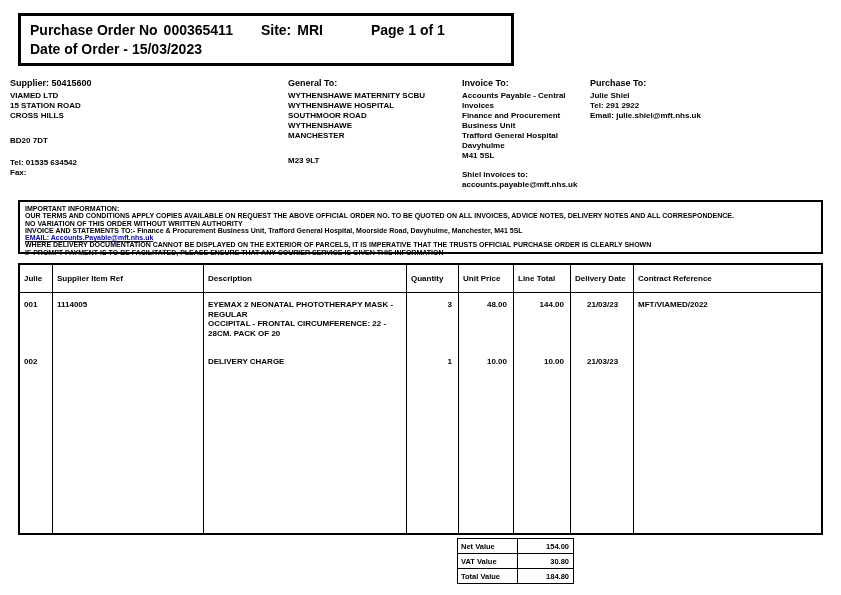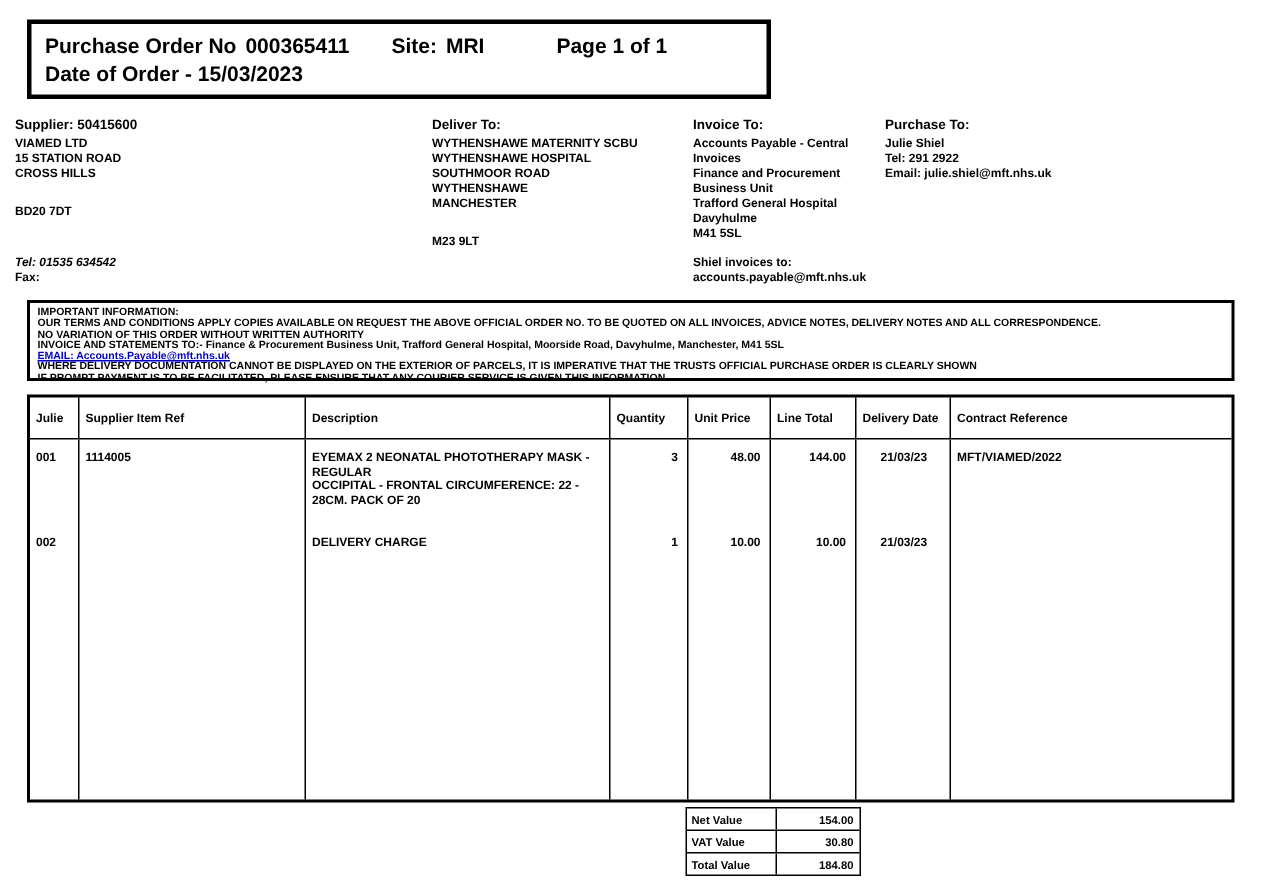--- a/index.html
+++ b/index.html
@@ -58,21 +58,21 @@
     font-size: 8px;
     font-weight: 700;
     line-height: 10px;
   }
   .addr-title { font-size: 9px; margin-bottom: 3px; }
   .addr-supplier  { left: 10px;  width: 250px; }
   .addr-deliver   { left: 288px; width: 170px; }
   .addr-invoice   { left: 462px; width: 125px; }
   .addr-enquiries { left: 590px; width: 190px; }
   .addr .postcode { margin-top: 15px; }
-  .addr .tel-line { margin-top: 24px; font-style: italic; }
+  .addr .tel-line { margin-top: 12px; }
   .addr .email-label { margin-top: 9px; }
 
   
   .important {
     position: absolute;
     left: 18px; top: 200px;
     width: 805px; height: 54px;
     border: 2px solid #000;
     box-sizing: border-box;
     padding: 3px 5px;
@@ -161,21 +161,21 @@
     </div>
     <div>VIAMED LTD</div>
     <div>15 STATION ROAD</div>
     <div>CROSS HILLS</div>
     <div class="postcode">BD20 7DT</div>
     <div class="tel-line">Tel: 01535 634542</div>
     <div>Fax:</div>
   </div>
 
   <div class="addr addr-deliver">
-    <div class="addr-title">Deliver To:</div>
+    <div class="addr-title">General To:</div>
     <div>WYTHENSHAWE MATERNITY SCBU</div>
     <div>WYTHENSHAWE HOSPITAL</div>
     <div>SOUTHMOOR ROAD</div>
     <div>WYTHENSHAWE</div>
     <div>MANCHESTER</div>
     <div class="postcode">M23 9LT</div>
   </div>
 
   <div class="addr addr-invoice">
     <div class="addr-title">Invoice To:</div>

